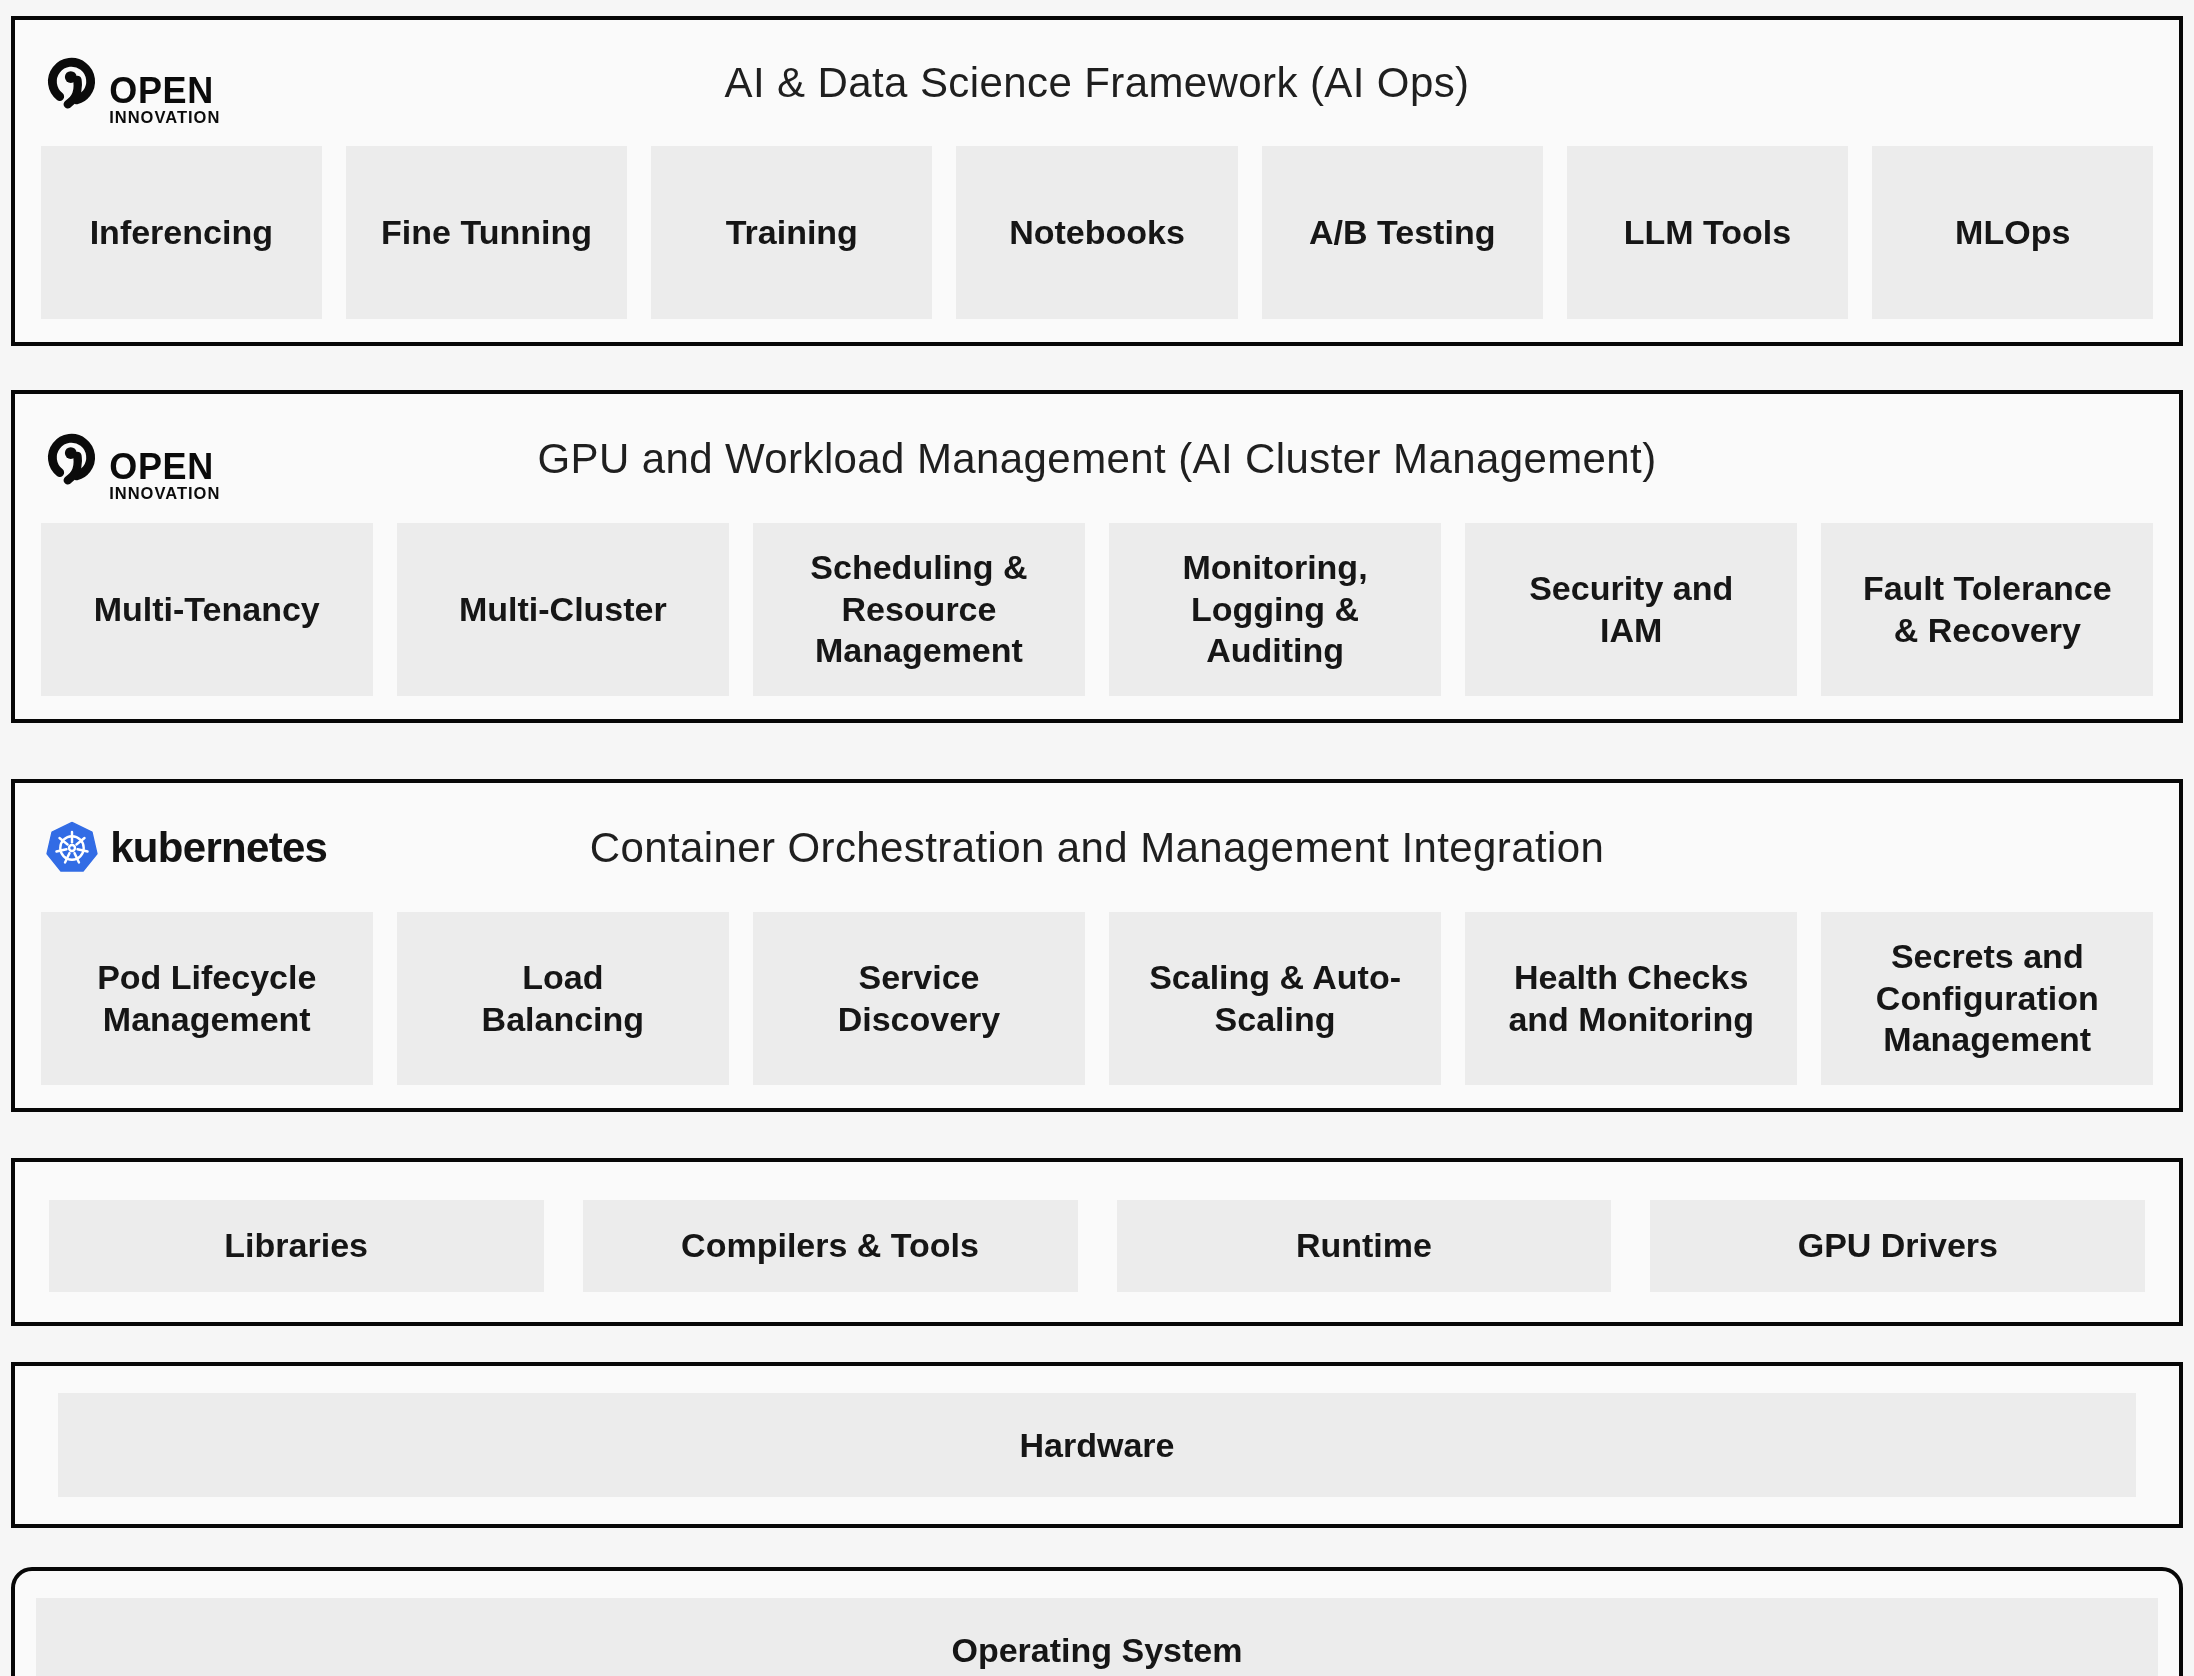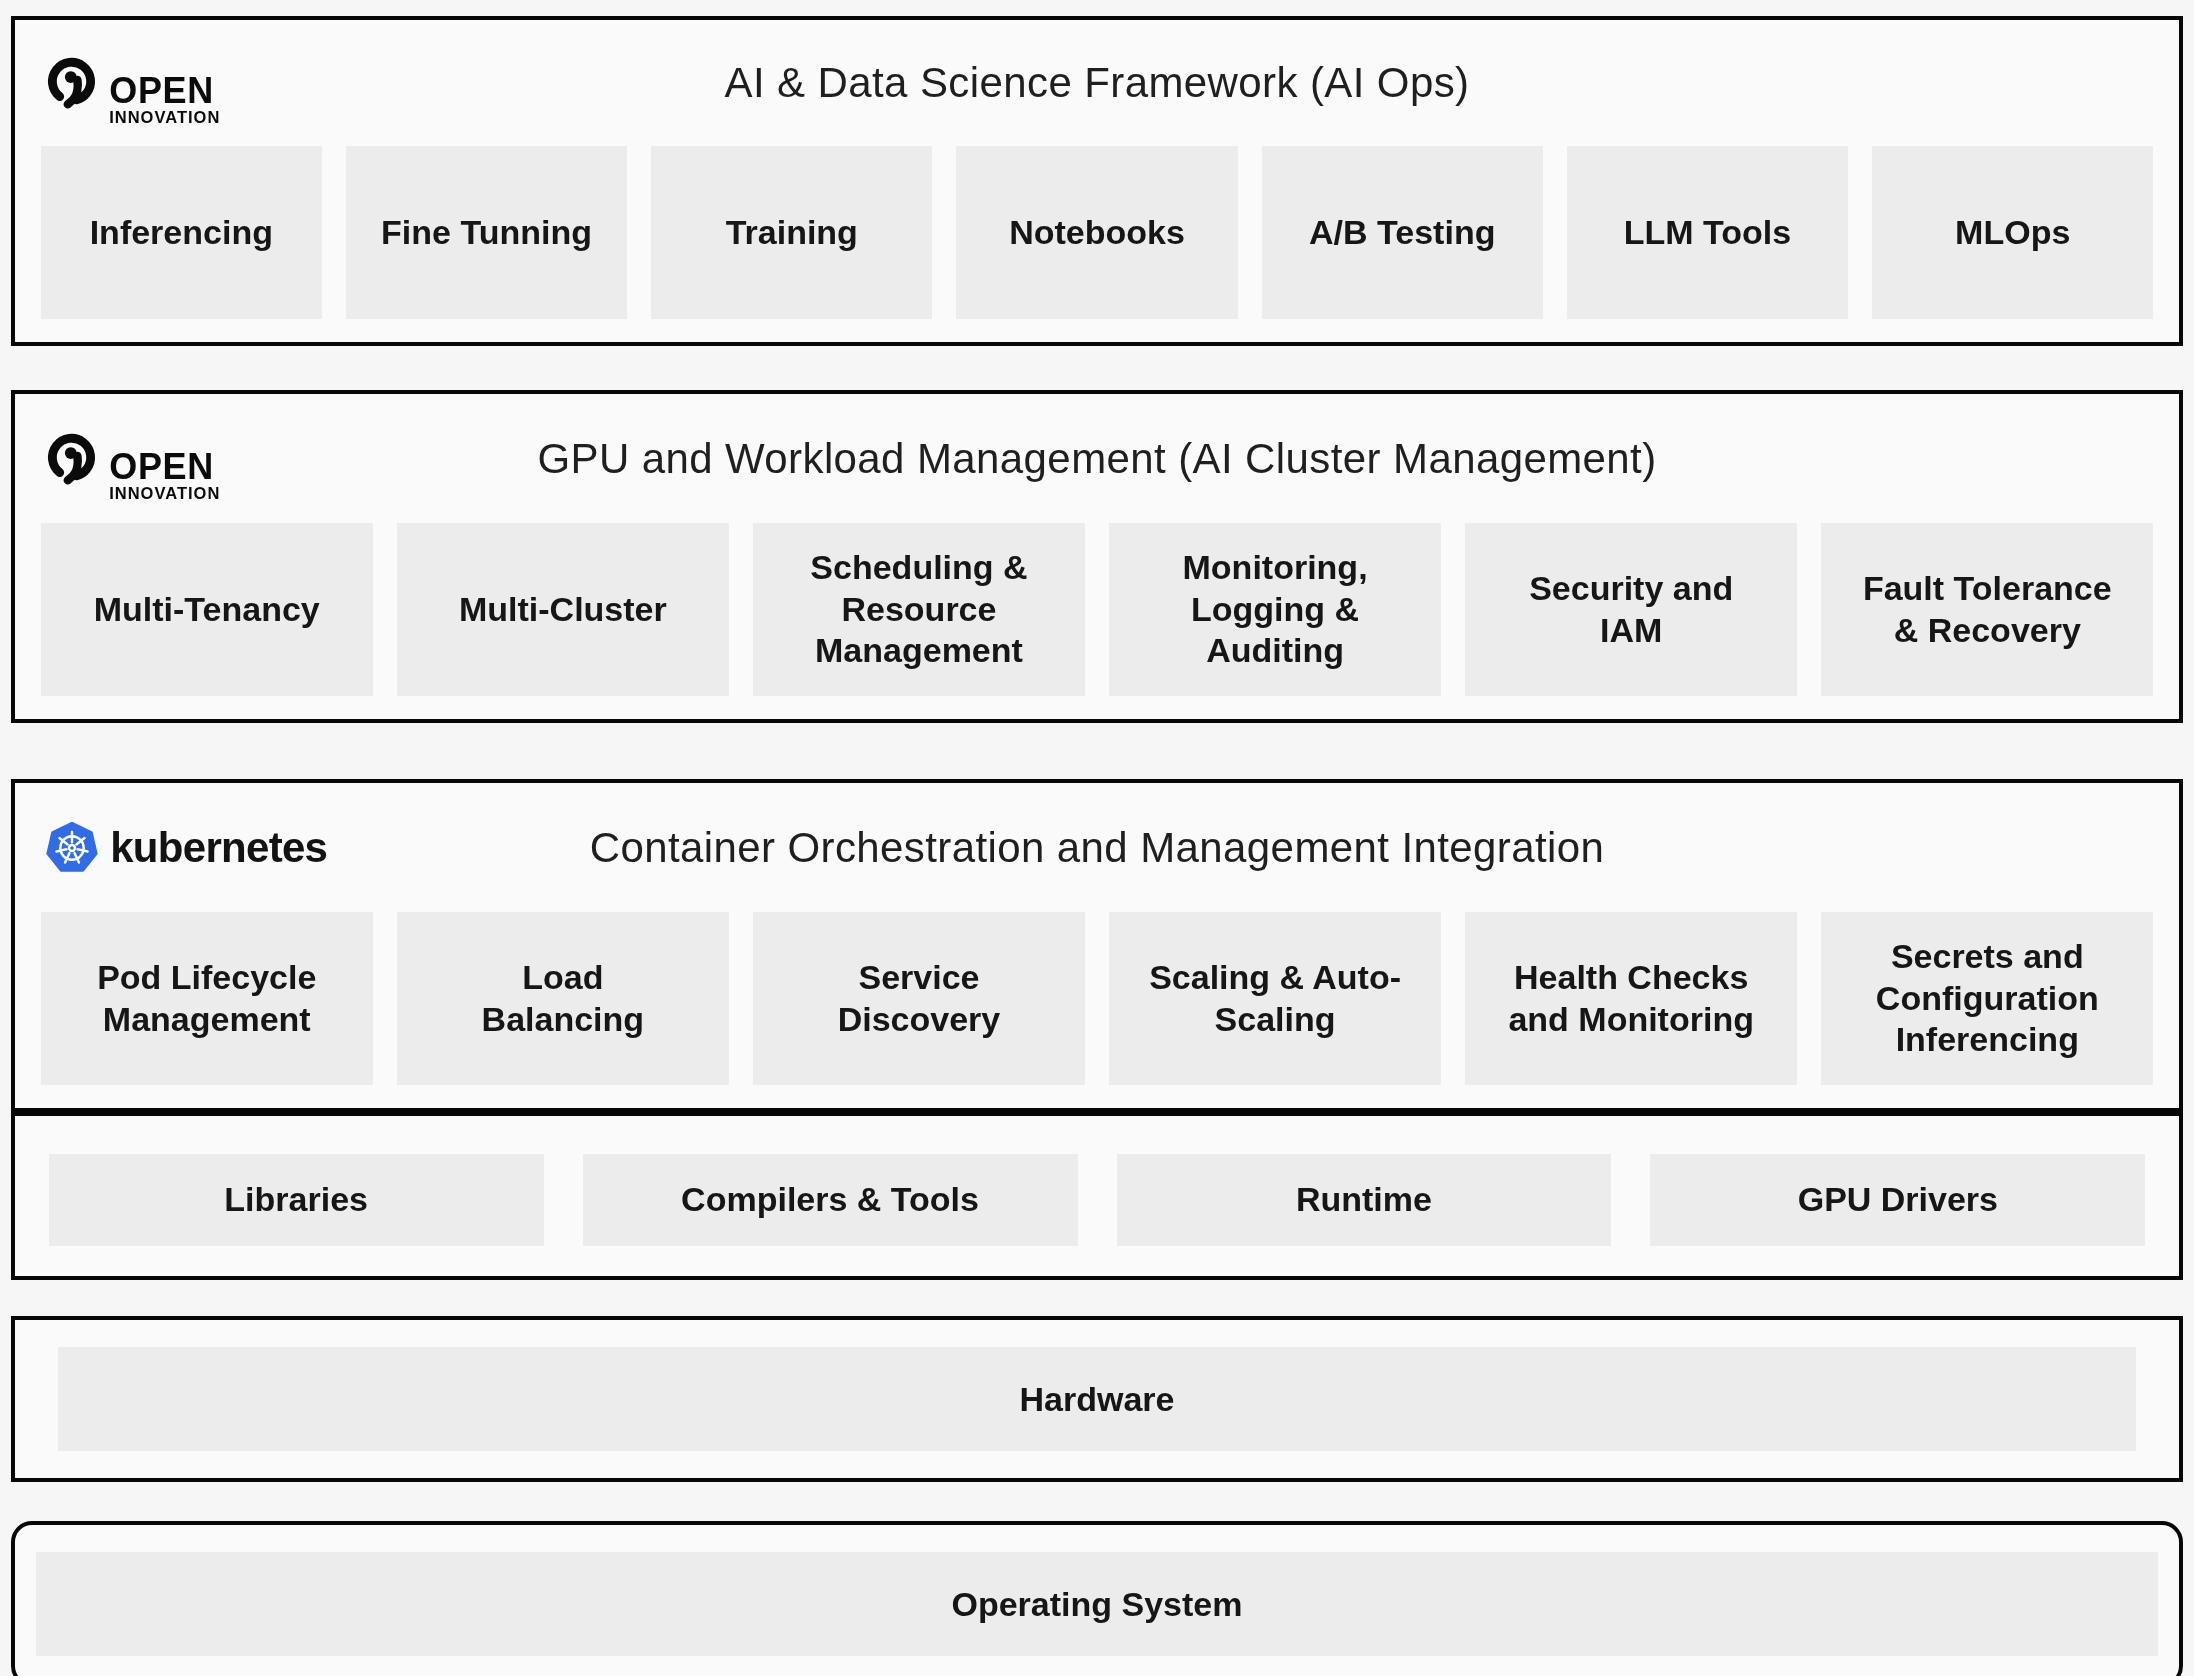--- a/index.html
+++ b/index.html
@@ -12,21 +12,21 @@
   }
   .page { width:2194px; height:1677px; padding:16px 10.7px 0 10.7px; overflow:hidden; }
 
   .layer {
     border:4.3px solid #070707;
     background:#fafafa;
     position:relative;
   }
   .layer.s1 { margin-bottom:44px; }
   .layer.s2 { margin-bottom:56px; }
-  .layer.s3 { }
+  .layer.s3 { margin-bottom:46px; }
   .layer.s4 { margin-bottom:36px; padding:38px 34px 30px 34px; }
   .layer.s5 { margin-bottom:39px; padding:27px 43px; }
   .layer.s6 { padding:27px 21px;border-radius:21px; }
 
   .sec-header { position:relative; height:126px; display:flex; align-items:center; justify-content:center; }
   .s2 .sec-header, .s3 .sec-header { height:129px; }
   .sec-title {
     font-size:42px; font-weight:300; color:#1f1f1f; letter-spacing:0.4px;
     white-space:nowrap;
   }
@@ -148,21 +148,21 @@
         <div class="box">Load
 Balancing</div>
         <div class="box">Service
 Discovery</div>
         <div class="box">Scaling &amp; Auto-
 Scaling</div>
         <div class="box">Health Checks
 and Monitoring</div>
         <div class="box">Secrets and
 Configuration
-Inferencing</div>
+Management</div>
       </div>
   </section>
 
   <section class="layer s4">
     <div class="boxes">
         <div class="box">Libraries</div>
         <div class="box">Compilers &amp; Tools</div>
         <div class="box">Runtime</div>
         <div class="box">GPU Drivers</div>
       </div>

